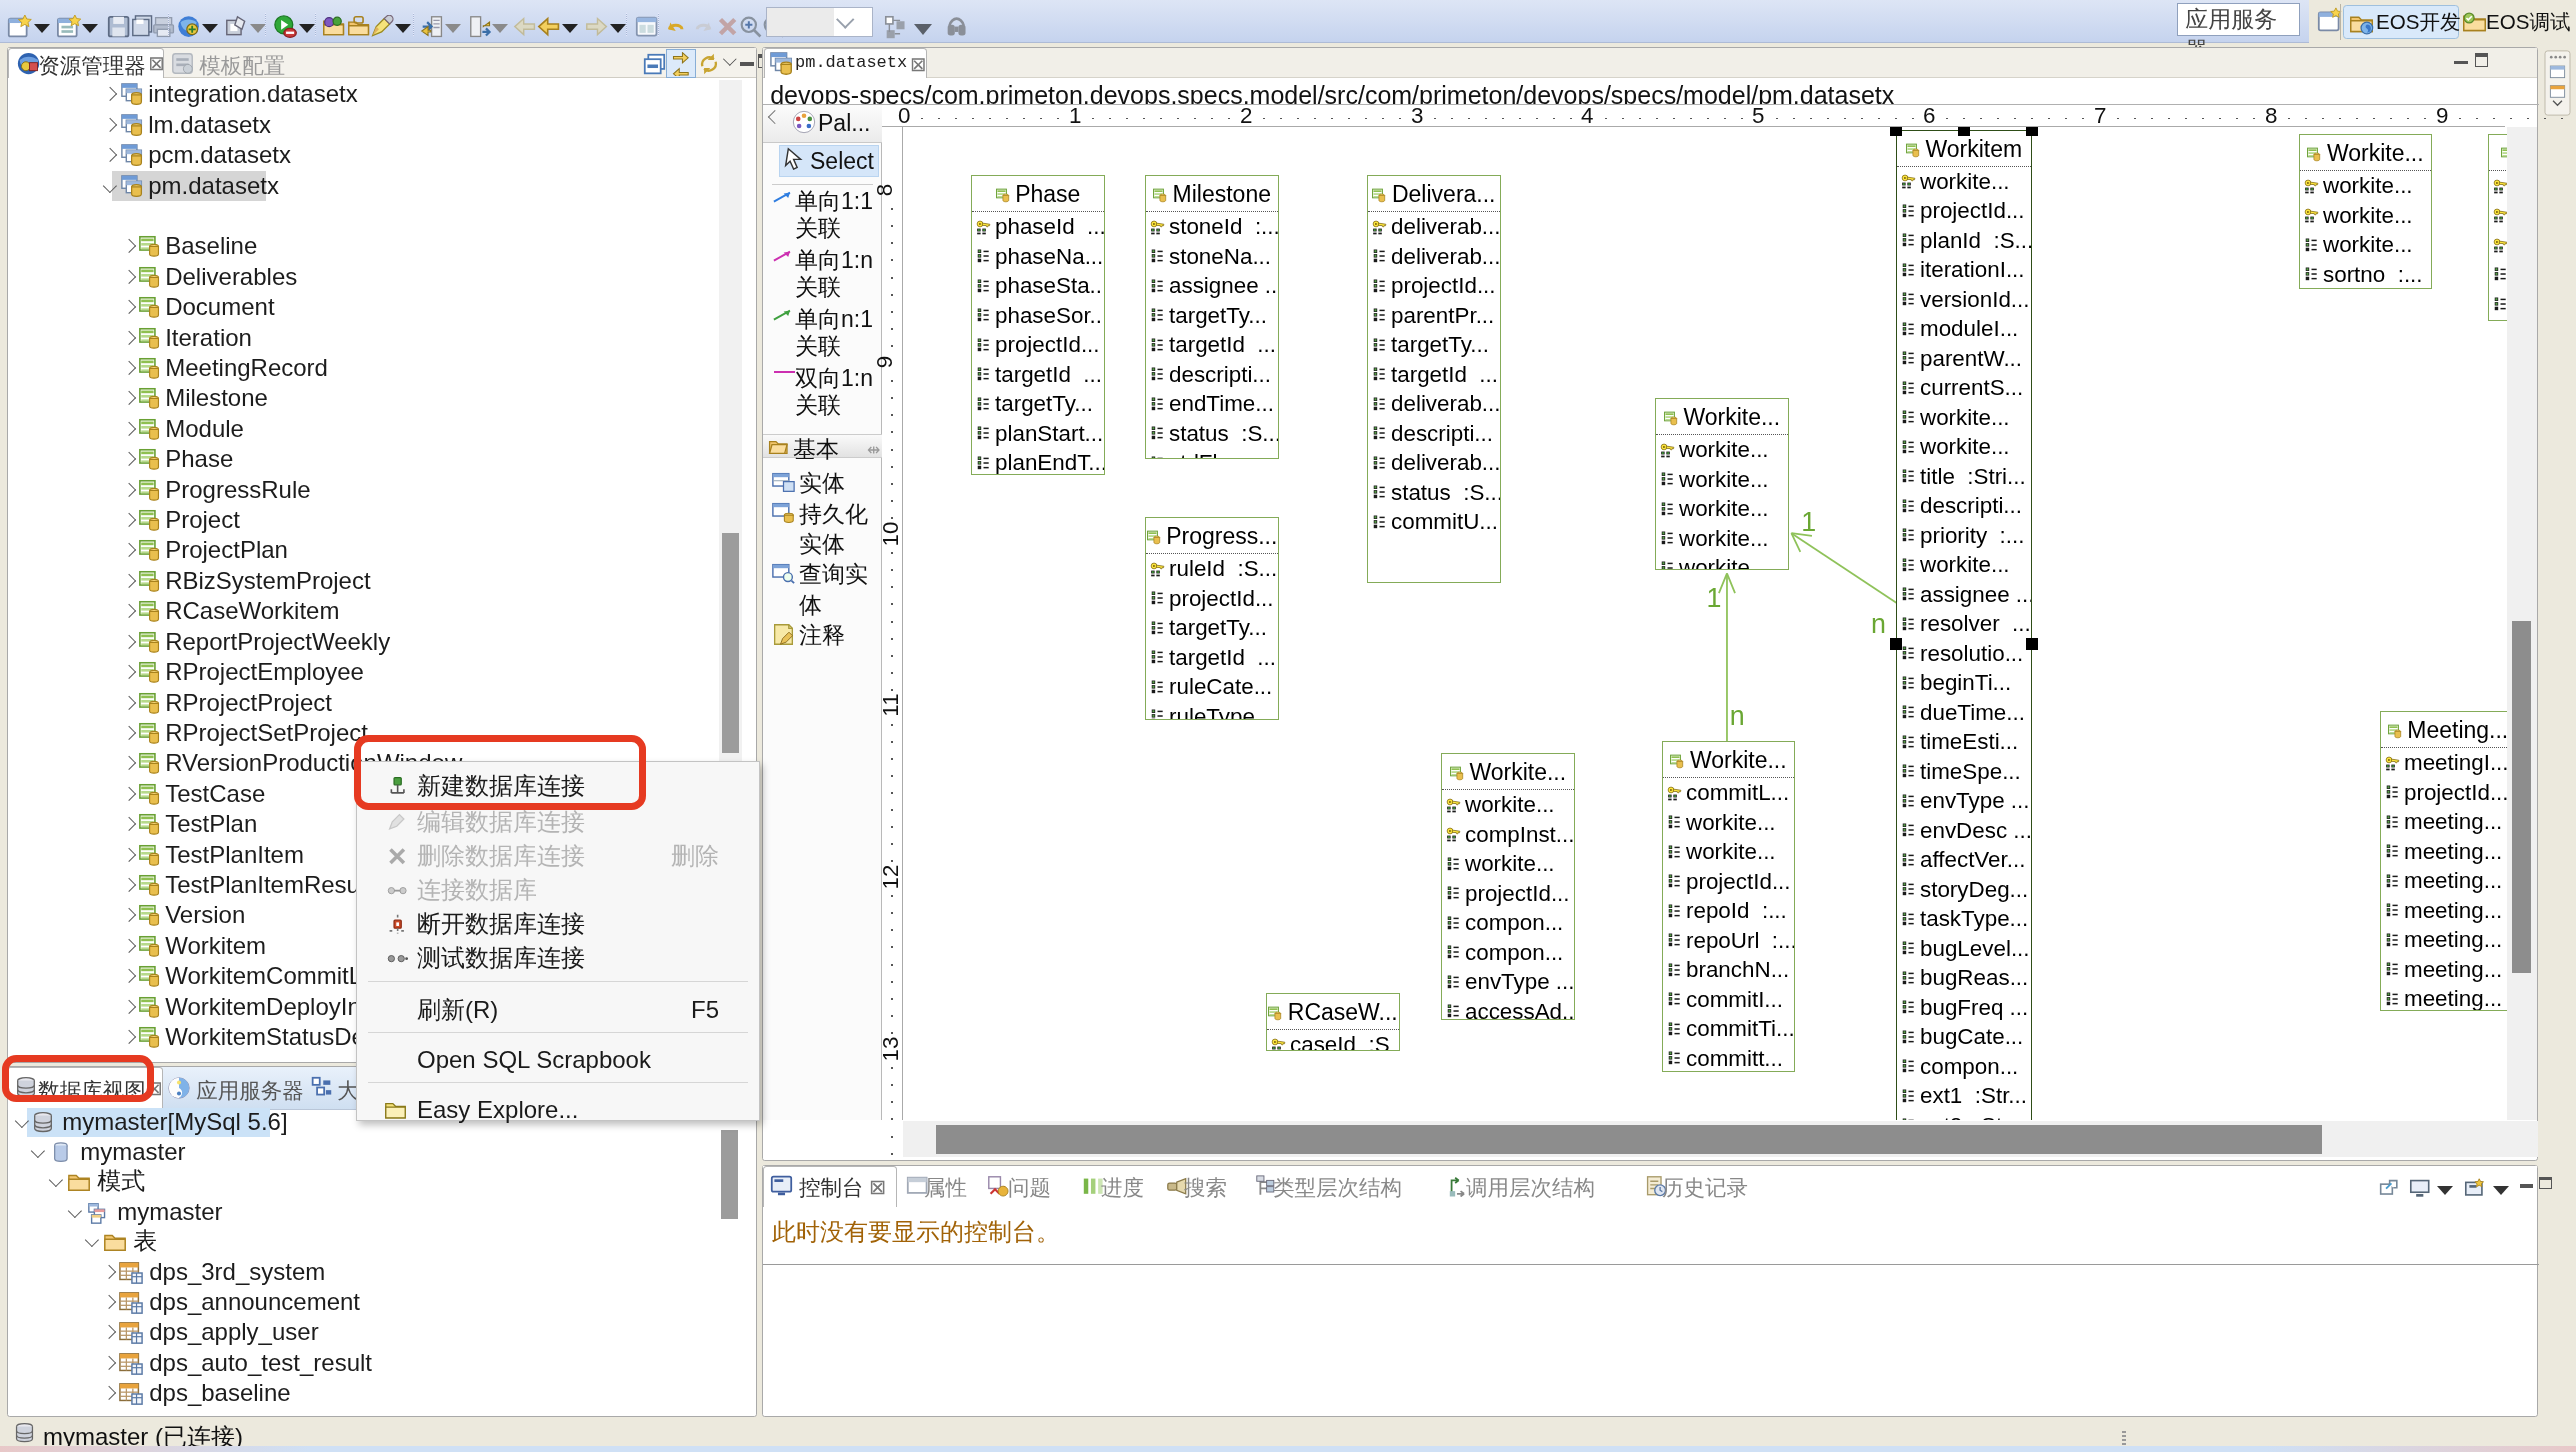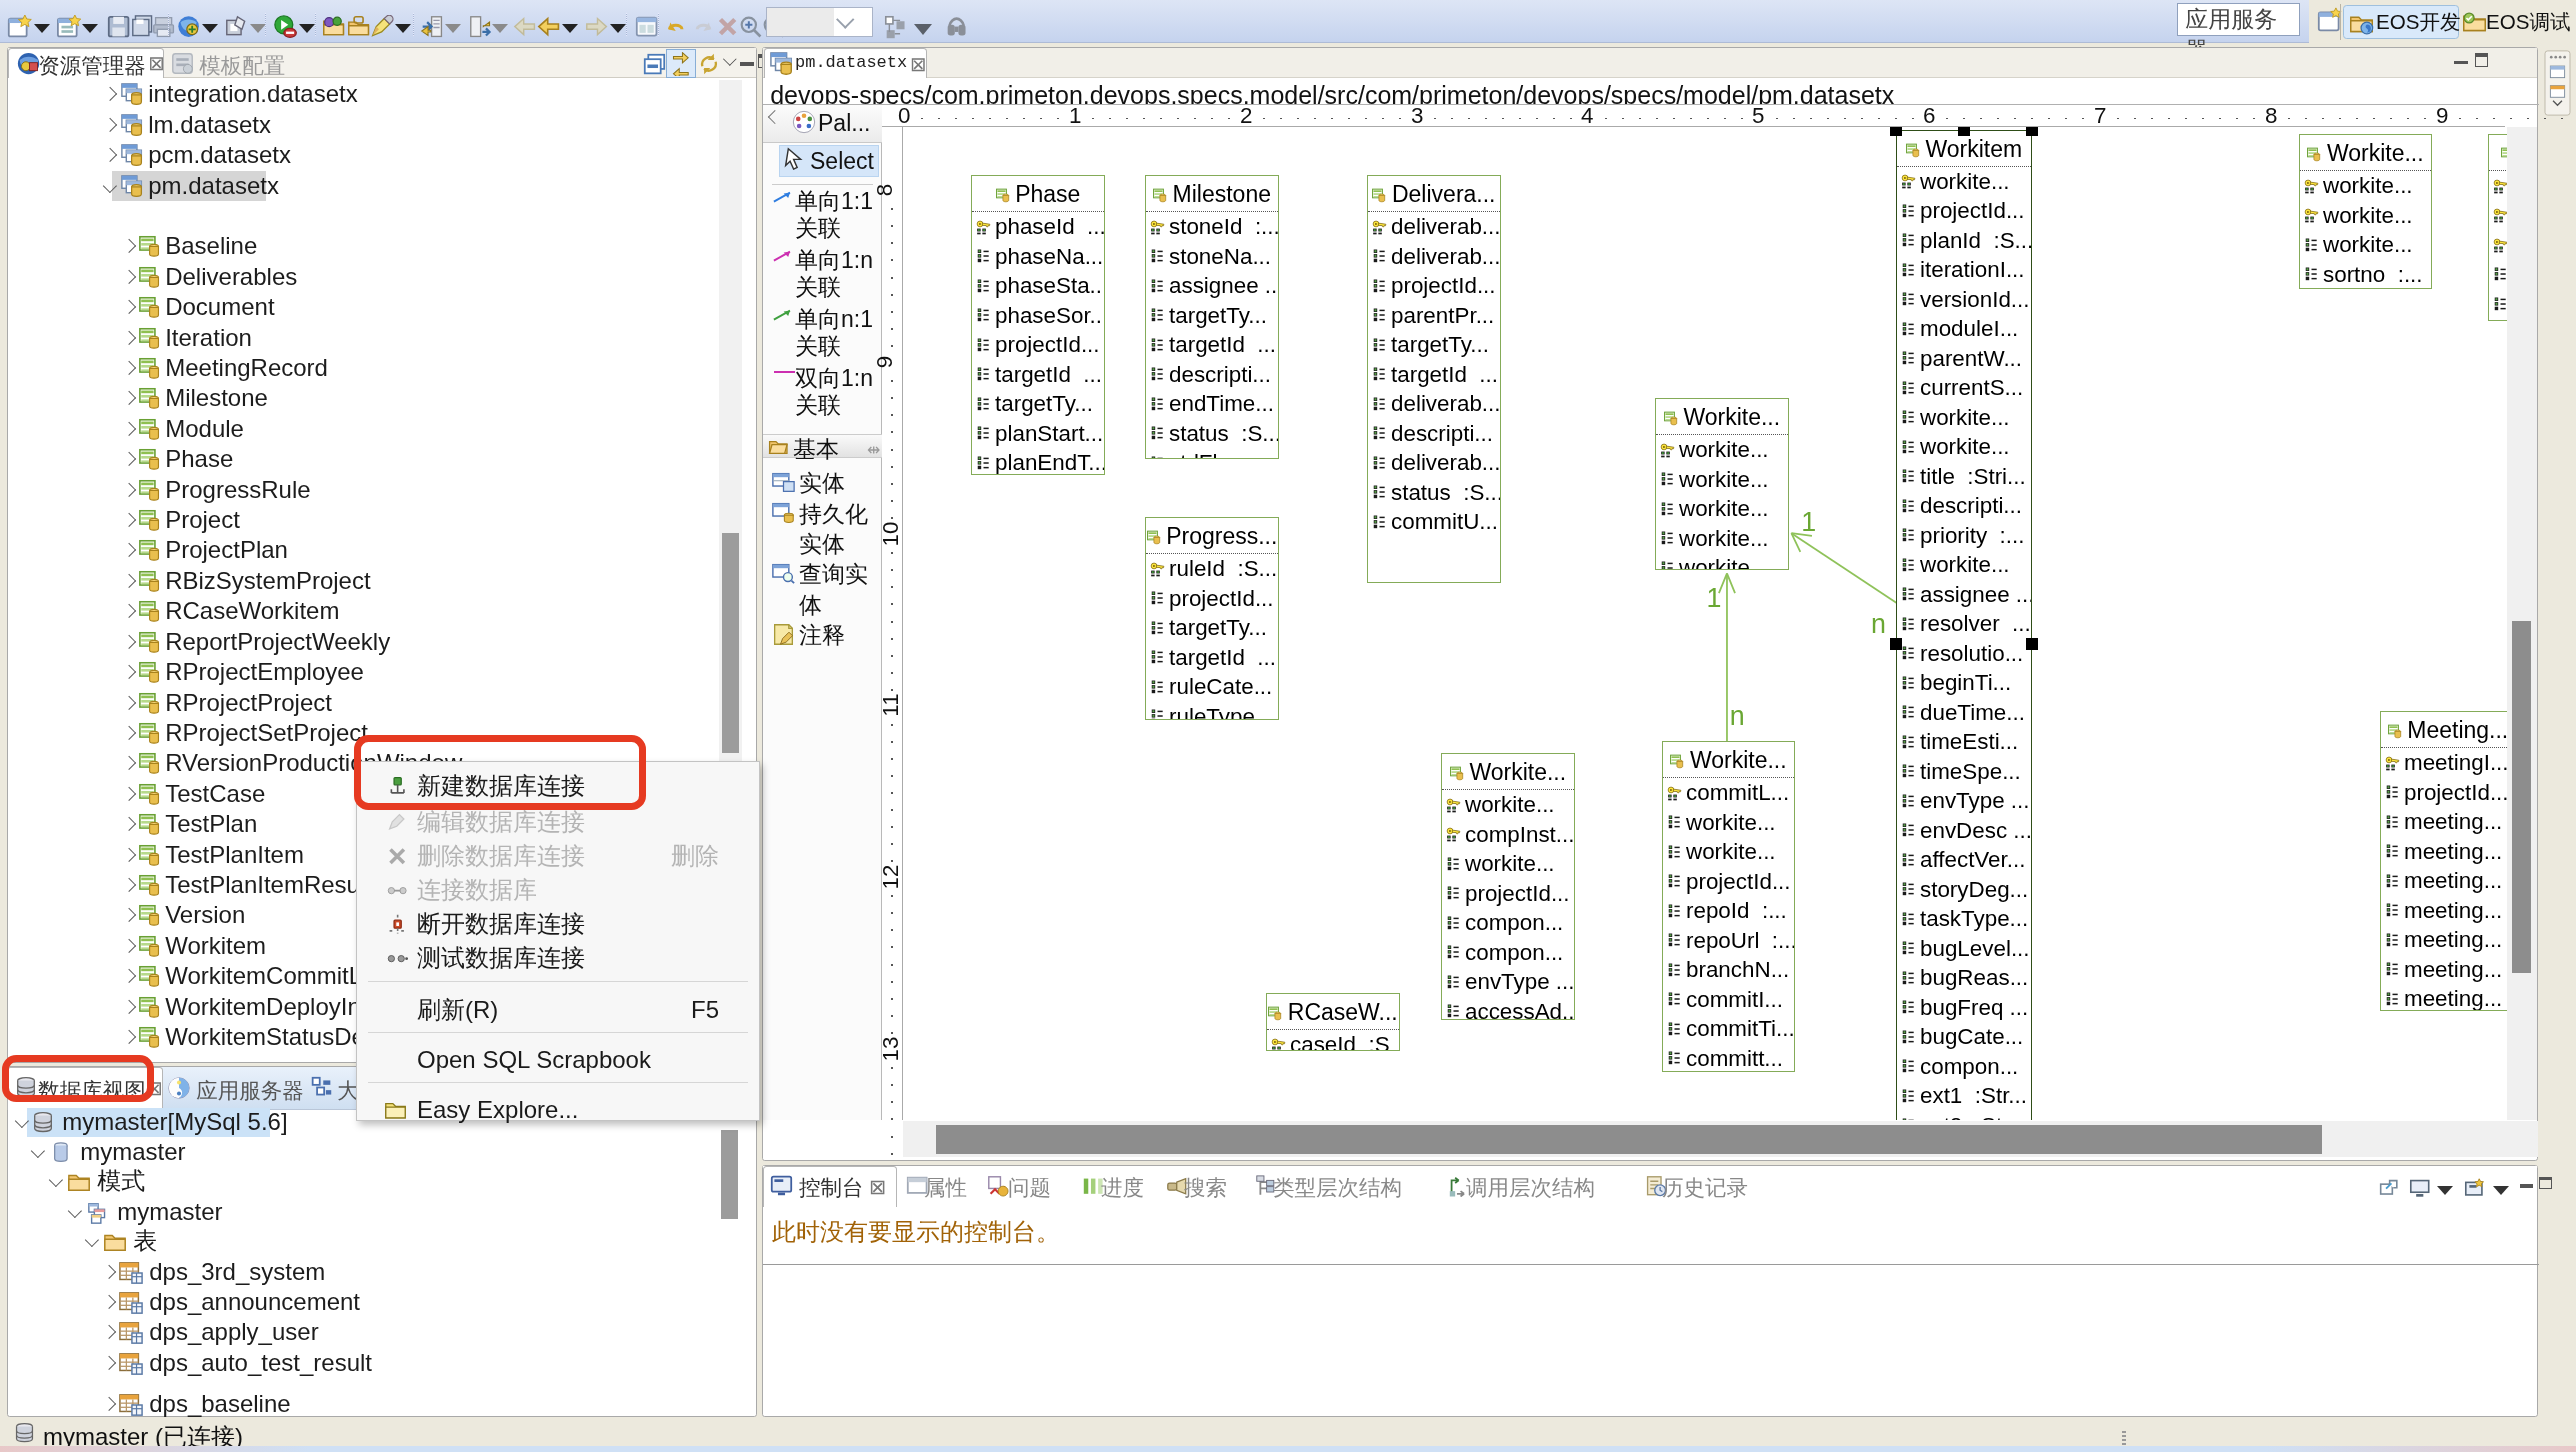--- a/index.html
+++ b/index.html
@@ -656,21 +656,21 @@
       </svg>
       <span style="position:absolute;left:141px">dps_apply_user</span>
     </div>
 <div class="trow" style="left:0;top:281px;width:707px">
       <i class="chev c" style="left:96px;top:9.8px;position:absolute"></i>
       <svg style="position:absolute;left:111px;top:3.6px;width:24px;height:24px" viewBox="0 0 27 27" width="24" height="24">
         <use href="#icoTbl"></use>
       </svg>
       <span style="position:absolute;left:141px">dps_auto_test_result</span>
     </div>
-<div class="trow" style="left:0;top:322px;width:707px">
+<div class="trow" style="left:0;top:311px;width:707px">
       <i class="chev c" style="left:96px;top:9.8px;position:absolute"></i>
       <svg style="position:absolute;left:111px;top:3.6px;width:24px;height:24px" viewBox="0 0 27 27" width="24" height="24">
         <use href="#icoTbl"></use>
       </svg>
       <span style="position:absolute;left:141px">dps_baseline</span>
     </div>
 <span class="abs" style="left:713px;top:63px;width:17px;height:89px;background:#9c9c9c"></span>
 </div>
 <div id="ed" class="abs panel">
 <div id="edtabs"></div>

